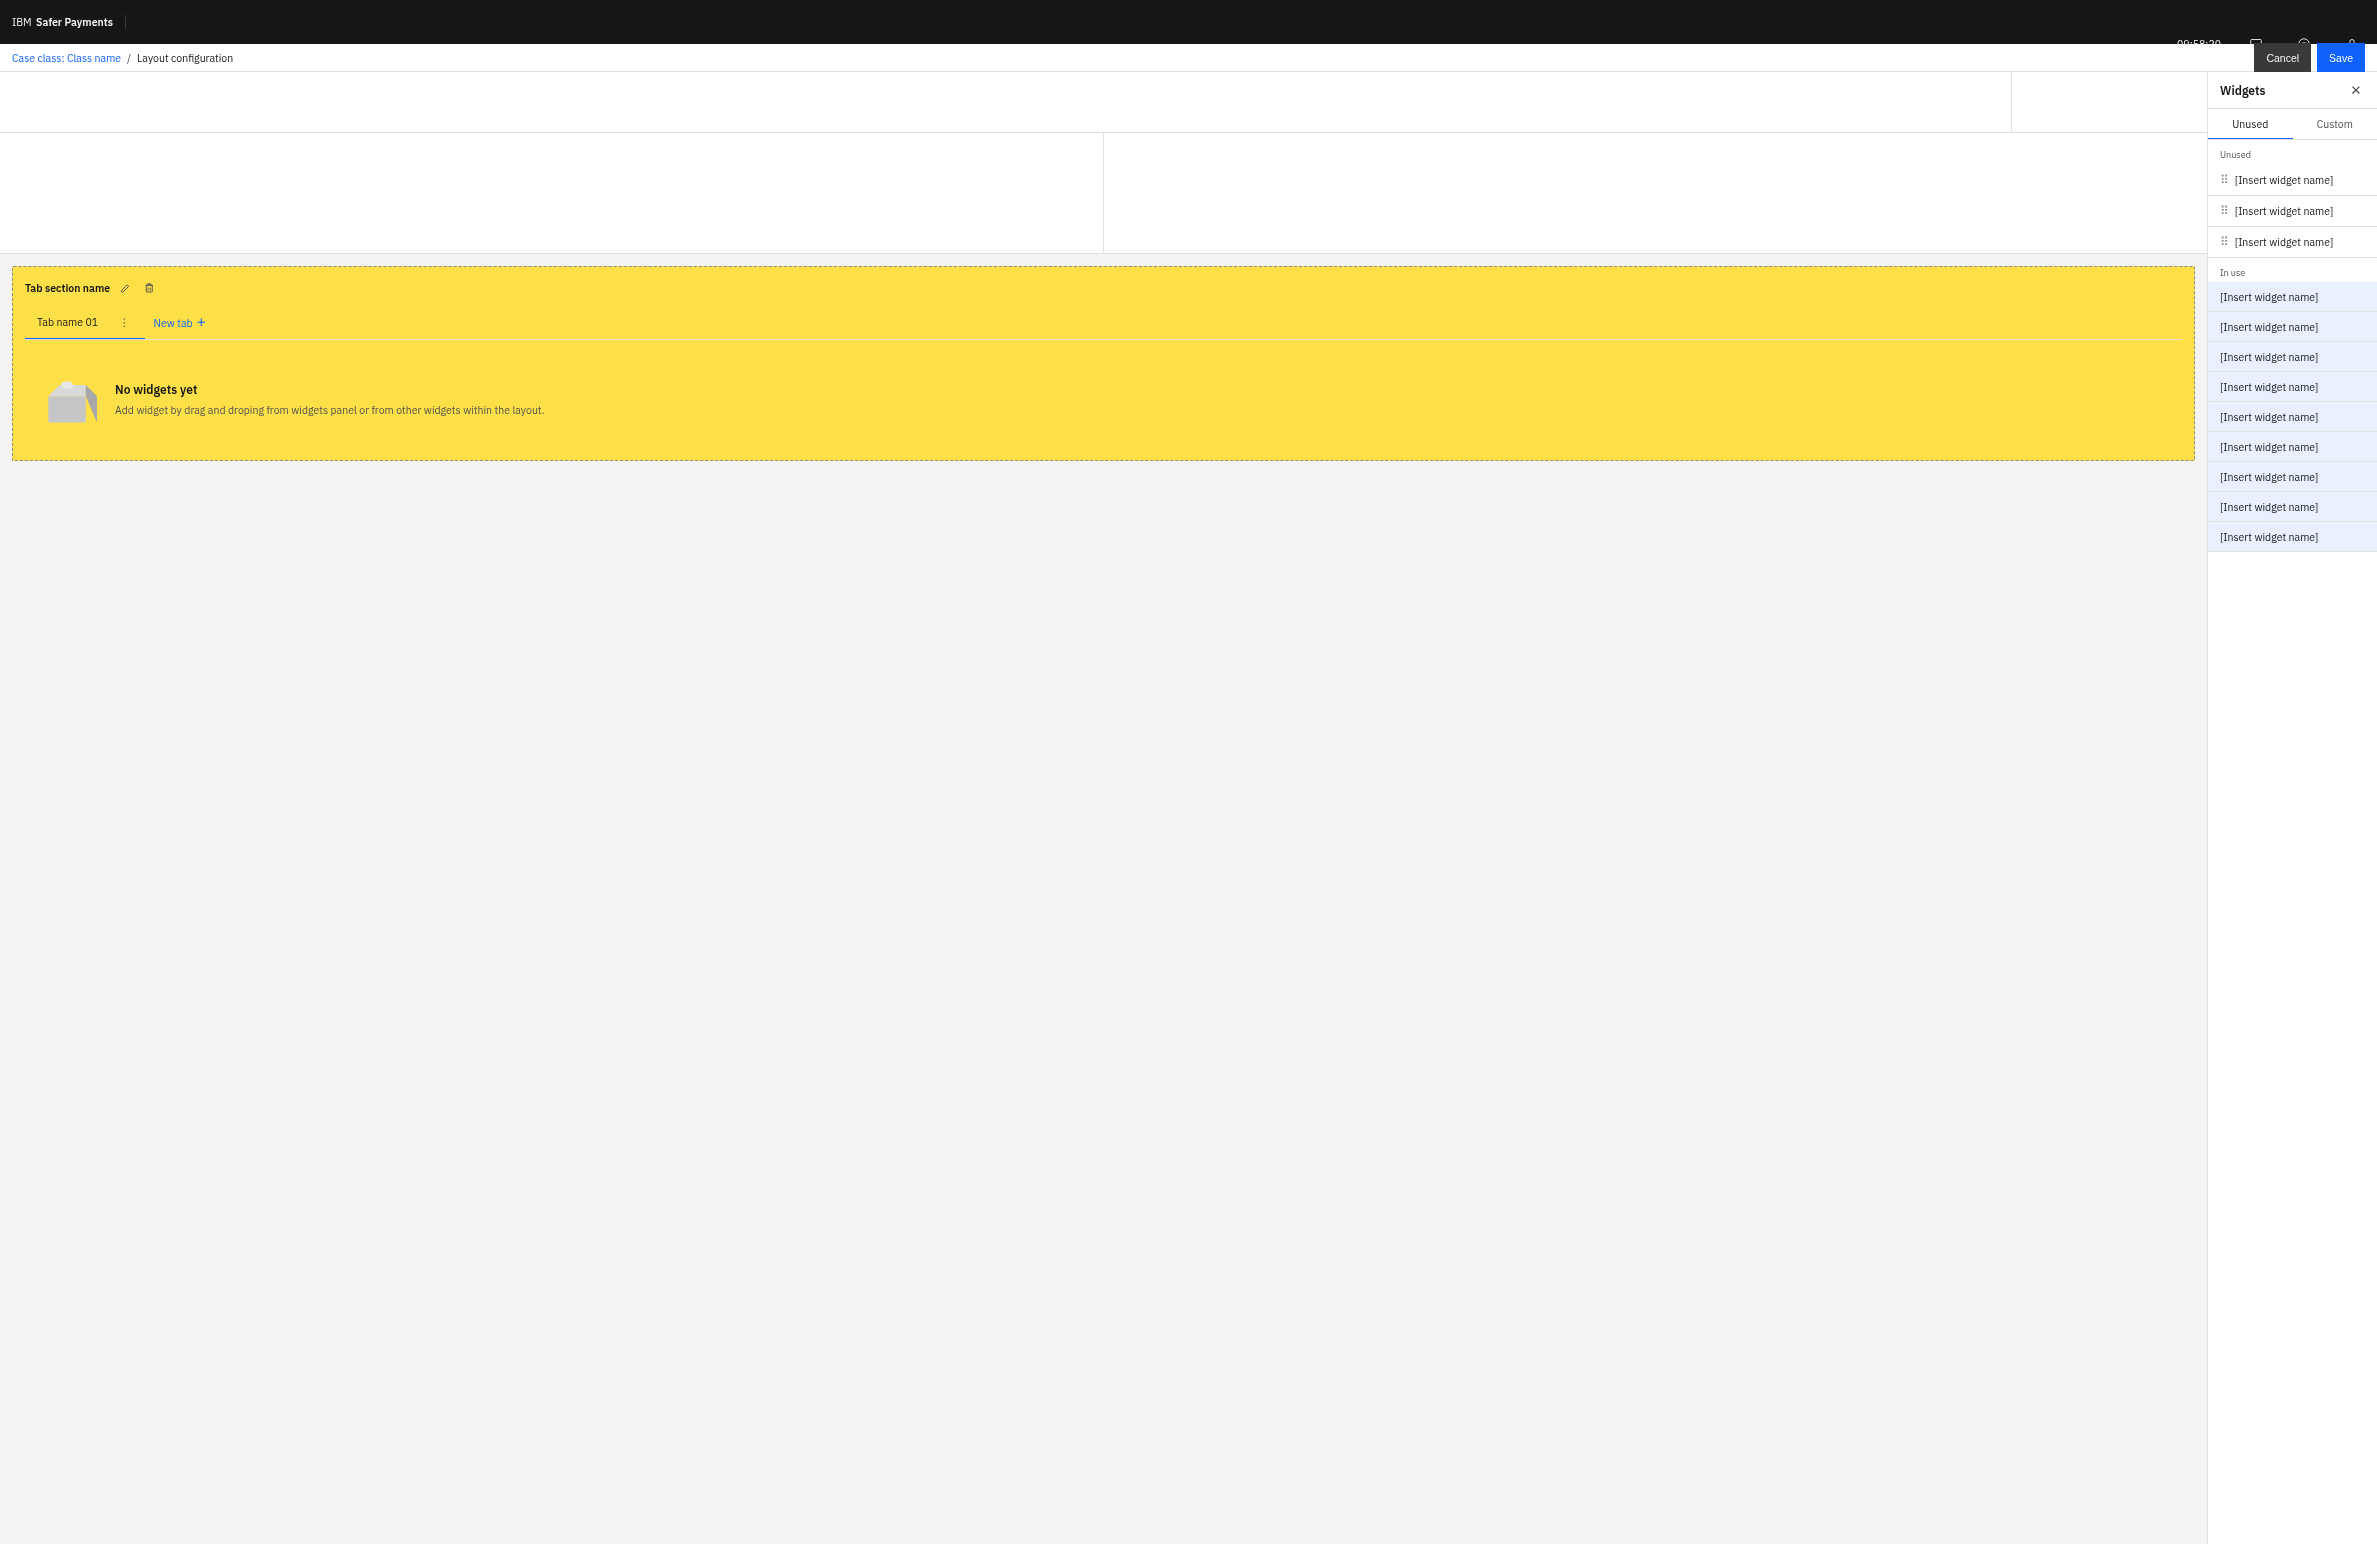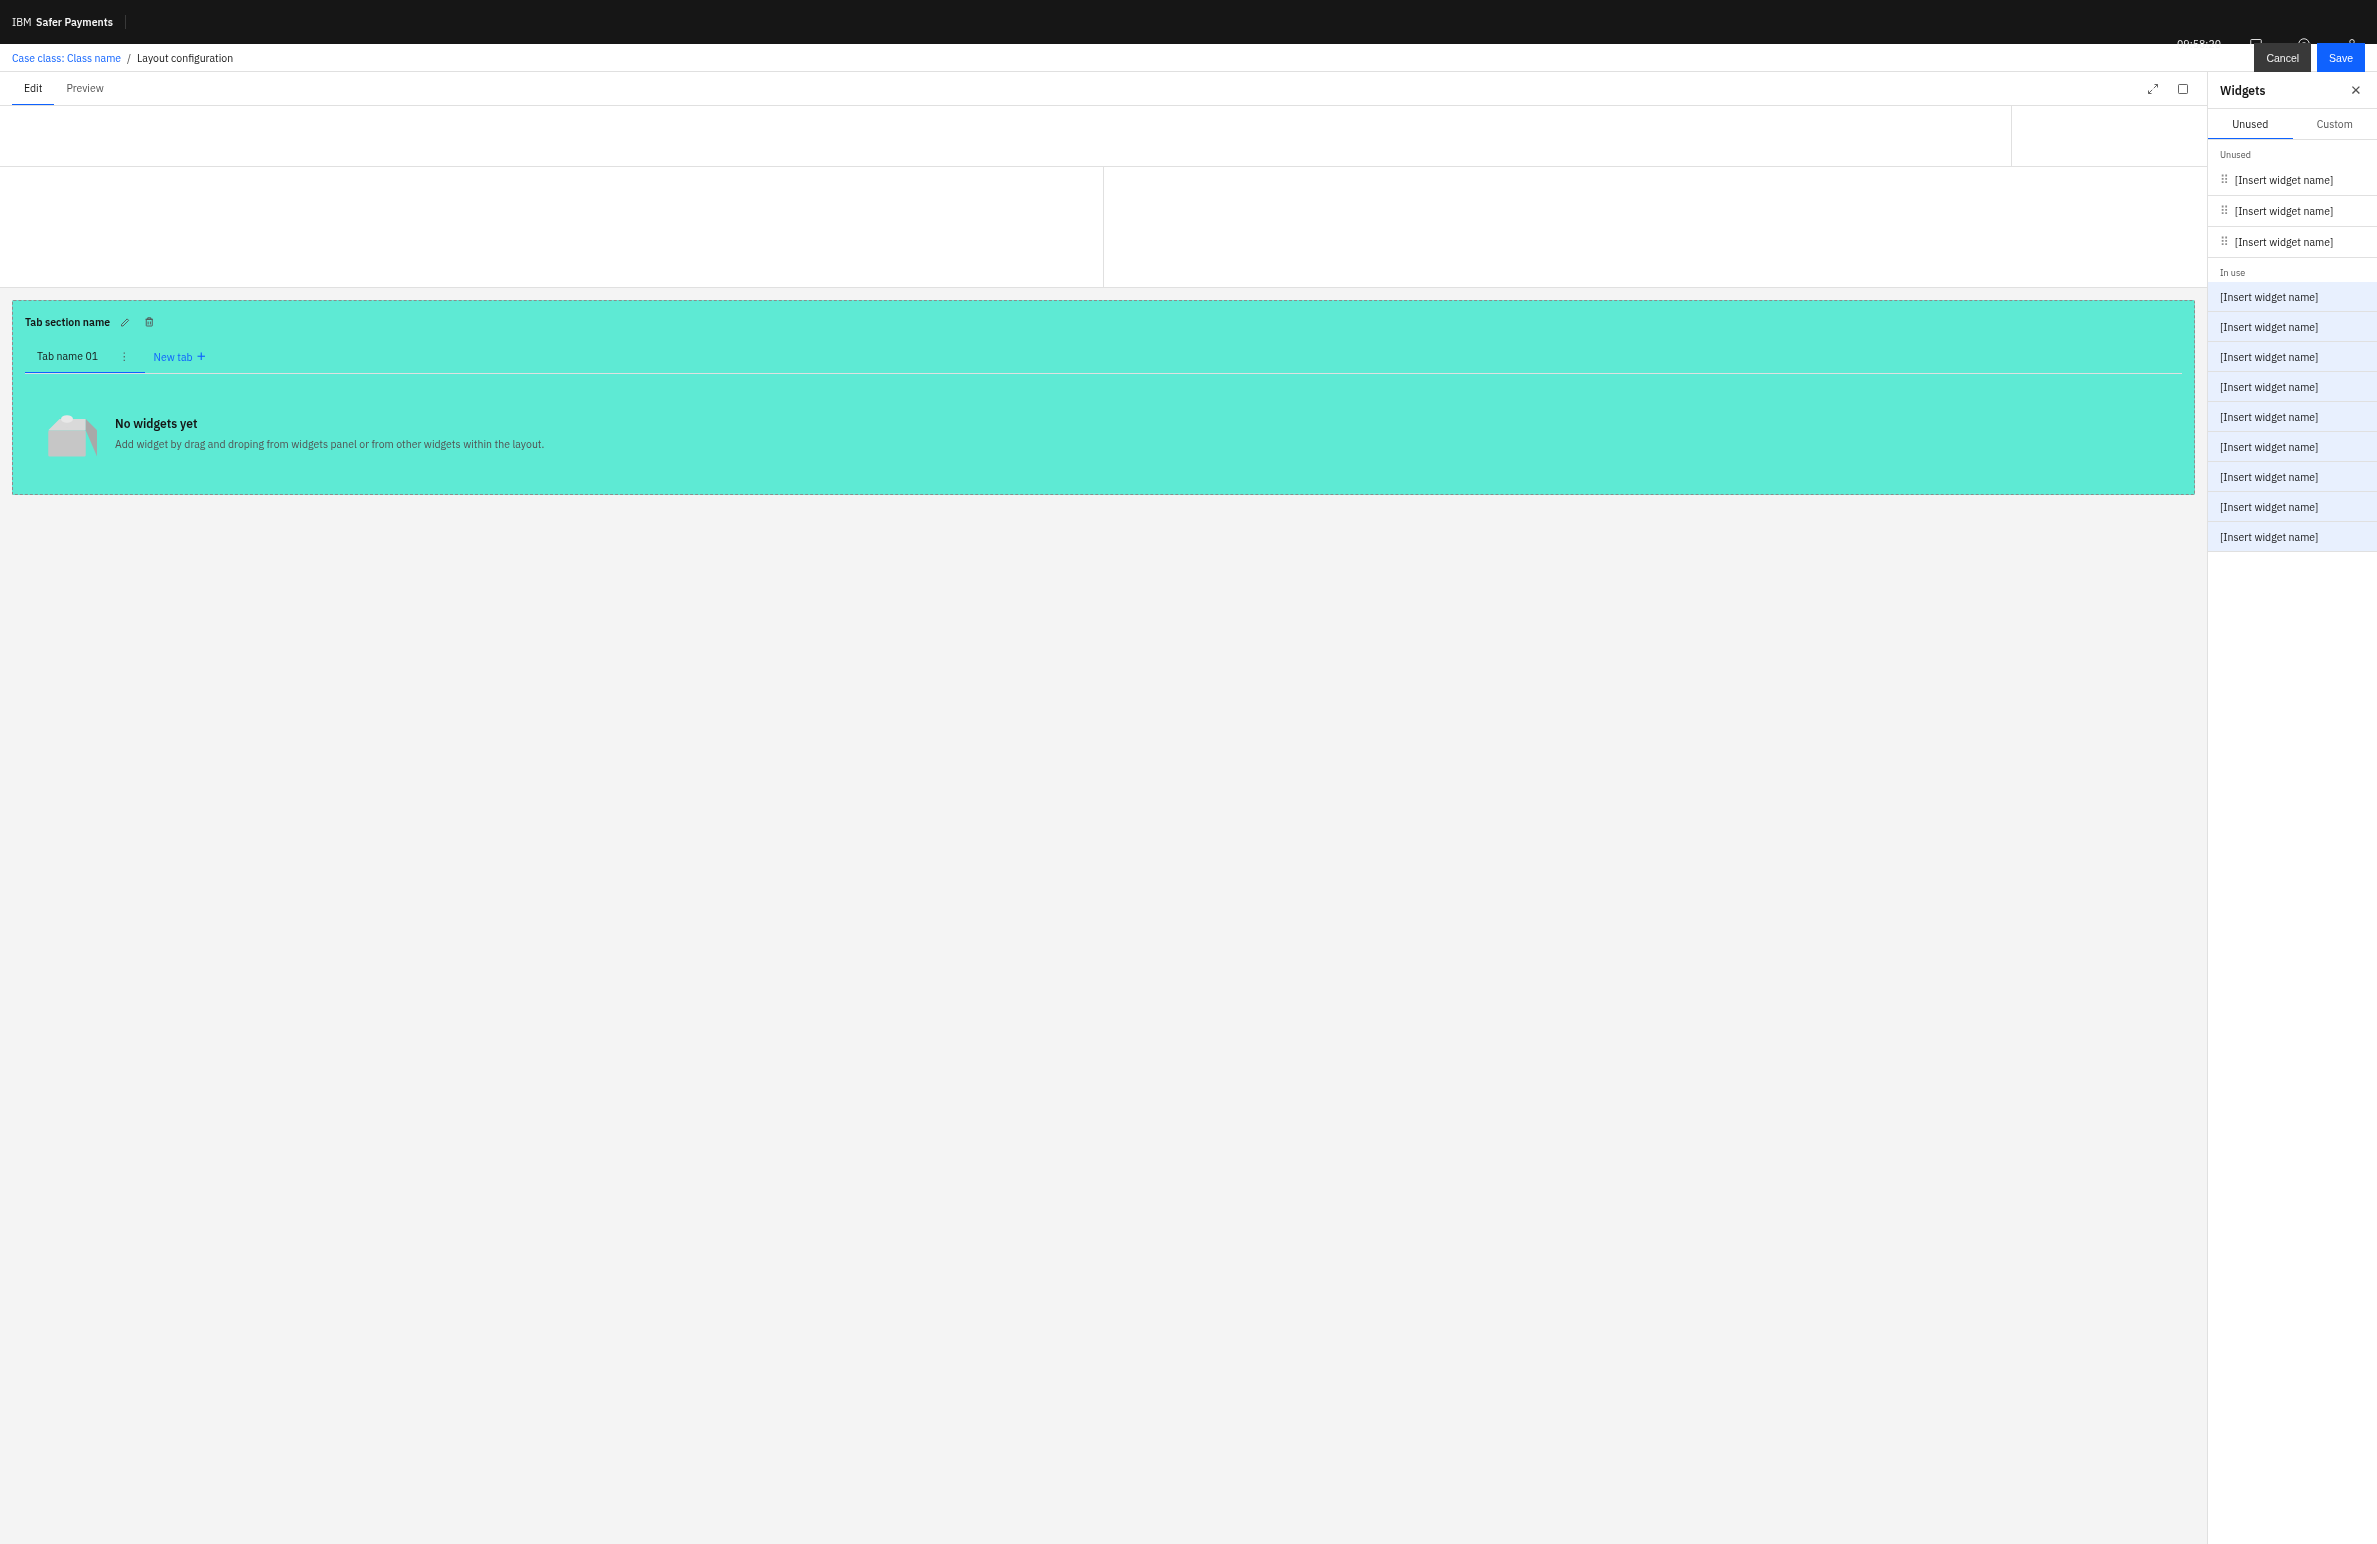--- a/index.html
+++ b/index.html
@@ -78,21 +78,21 @@
     .top-widget-left { flex: 1; height: 60px; border-right: 0.8px solid #e0e0e0; }
     .top-widget-right { width: 195px; height: 60px; }
 
     
     .middle-row { display: flex; background: #fff; border-bottom: 0.8px solid #e0e0e0; }
     .middle-widget-left { flex: 1; height: 120px; border-right: 0.8px solid #e0e0e0; }
     .middle-widget-right { flex: 1; height: 120px; }
 
     
     .tab-section {
-      margin: 12px; background: #5eead4;
+      margin: 12px; background: #fde047;
       border: 1.5px dashed #8d8d8d; border-radius: 1.5px;
       padding: 12px;
     }
     .tab-section-header { display: flex; align-items: center; gap: 6px; margin-bottom: 9px; }
     .tab-section-name { font-size: 10.5px; font-weight: 600; color: #161616; }
     .section-icon-btn { width: 18px; height: 18px; display: flex; align-items: center; justify-content: center; cursor: pointer; color: #525252; }
 
     .section-tabs { display: flex; align-items: center; border-bottom: 0.8px solid #e0e0e0; margin-bottom: 12px; }
     .section-tab {
       padding: 6px 12px; font-size: 10.5px; cursor: pointer;
@@ -197,41 +197,20 @@
   <div class="breadcrumb-actions">
     <button class="btn-cancel">Cancel</button>
     <button class="btn-save">Save</button>
   </div>
 </div>
 
 <div class="main-layout">
 
   <div class="content-area">
 
-    <div class="edit-tabs">
-      <div class="edit-tab-list">
-        <div class="edit-tab active">Edit</div>
-        <div class="edit-tab">Preview</div>
-      </div>
-      <div class="edit-tab-icons">
-        <div class="tab-icon-btn">
-          <svg width="12" height="12" viewBox="0 0 16 16" fill="none" stroke="#525252" stroke-width="1.2">
-            <polyline points="10,2 14,2 14,6"></polyline>
-            <polyline points="6,14 2,14 2,10"></polyline>
-            <line x1="14" y1="2" x2="9" y2="7"></line>
-            <line x1="2" y1="14" x2="7" y2="9"></line>
-          </svg>
-        </div>
-        <div class="tab-icon-btn">
-          <svg width="12" height="12" viewBox="0 0 16 16" fill="none" stroke="#525252" stroke-width="1.2">
-            <rect x="2" y="2" width="12" height="12" rx="1"></rect>
-          </svg>
-        </div>
-      </div>
-    </div>
 
     <div class="canvas-area">
 
       <div class="top-row">
         <div class="top-widget-left"></div>
         <div class="top-widget-right"></div>
       </div>
 
       <div class="middle-row">
         <div class="middle-widget-left"></div>

